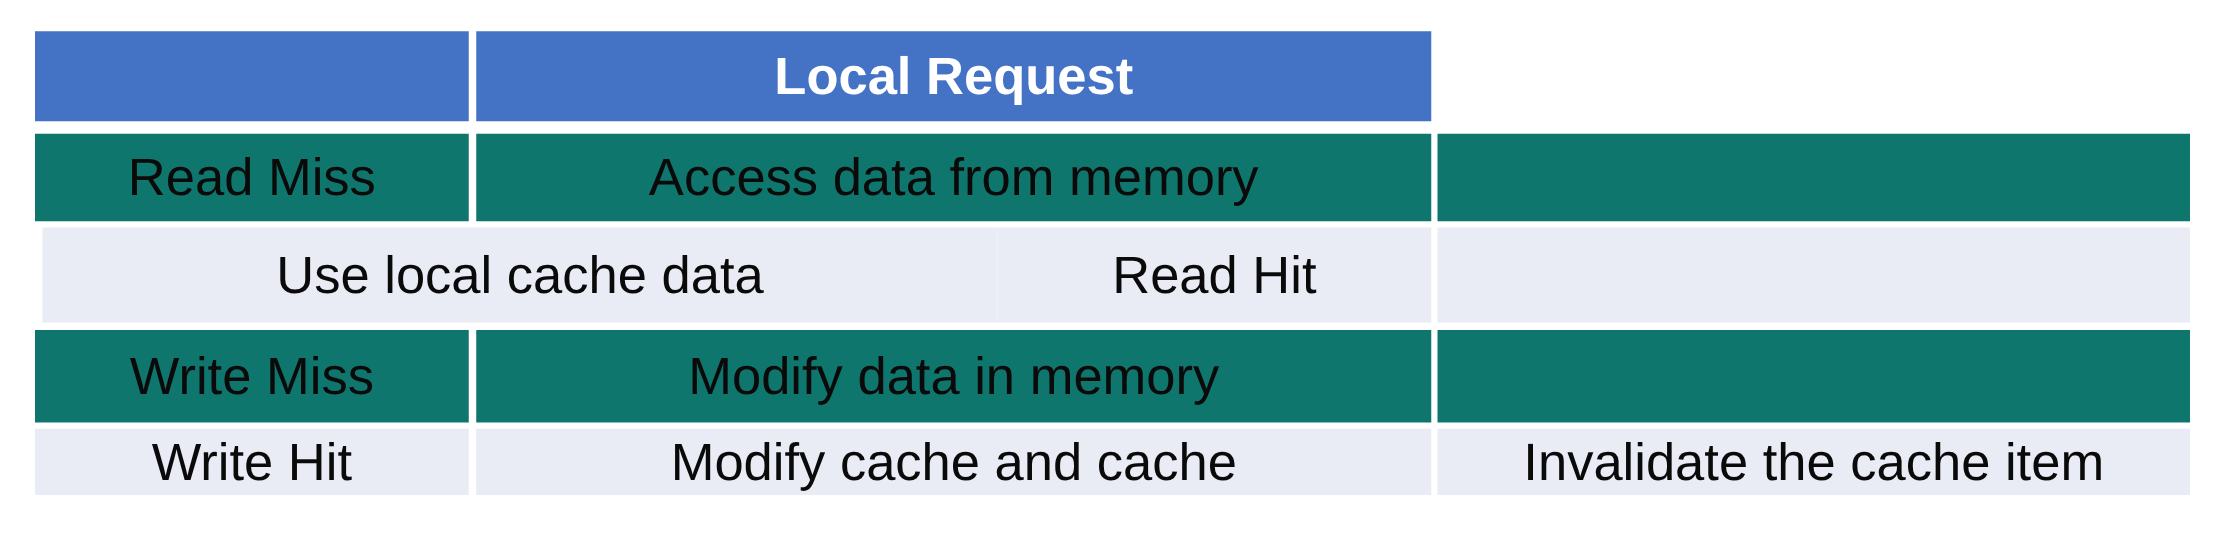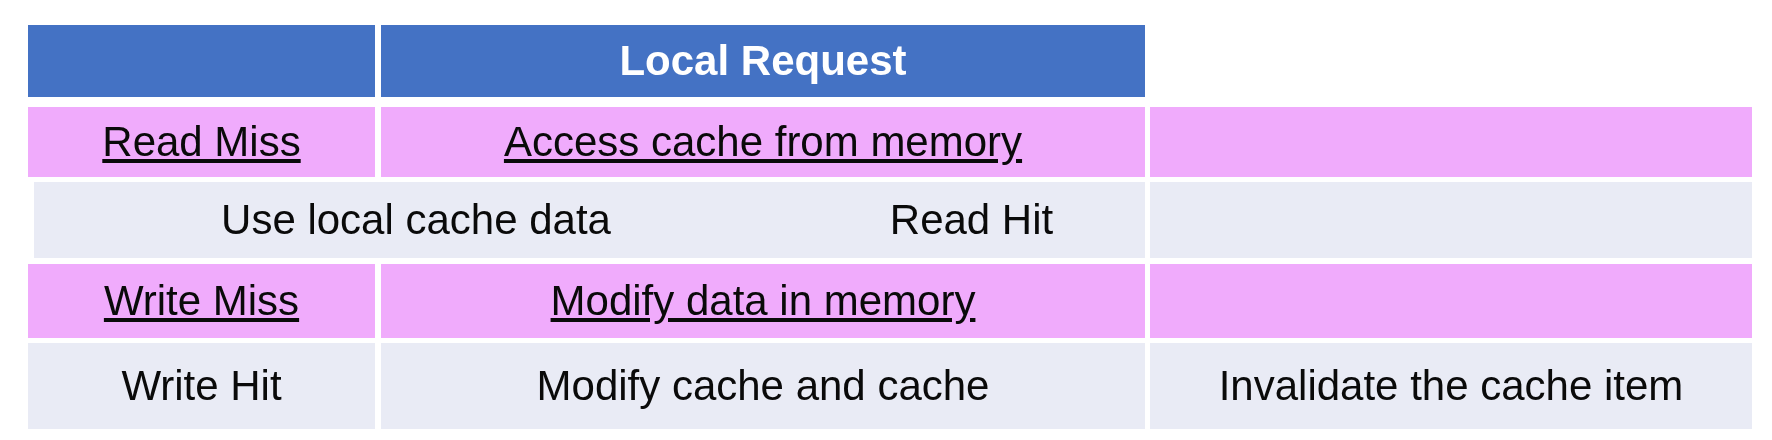--- a/index.html
+++ b/index.html
@@ -41,46 +41,46 @@
     background: #4472C4;
     color: #ffffff;
     font-weight: bold;
     font-size: 42px;
   }
   .body-row .cell {
     color: #0a0a0a;
     font-size: 42px;
     font-weight: normal;
   }
-  .band-dark .cell  { background: #f0abfc; text-decoration: underline; }
+  .band-dark .cell  { background: #0f766e; }
   .band-light .cell { background: #E9EBF5; }
 
   .row-1 { margin-top: 10px; }
   .row-1 .cell { height: 70px; }
   .row-2 { margin-top: 5px; }
   .row-2 .cell { height: 76px; }
   .row-3 { margin-top: 6px; }
   .row-3 .cell { height: 74px; }
   .row-4 { margin-top: 5px; }
-  .row-4 .cell { height: 86px; }
+  .row-4 .cell { height: 53px; }
 </style>
 </head>
 <body>
 
 <div class="canvas">
   <div class="table">
 
     <div class="row header-row">
       <div class="cell c1"></div>
       <div class="cell c2">Local Request</div>
     </div>
 
     <div class="row body-row band-dark row-1">
       <div class="cell c1">Read Miss</div>
-      <div class="cell c2">Access cache from memory</div>
+      <div class="cell c2">Access data from memory</div>
       <div class="cell c3"></div>
     </div>
 
     <div class="row body-row band-light row-2">
       <div class="cell c2">Use local cache data</div>
       <div class="cell c1">Read Hit</div>
       <div class="cell c3"></div>
     </div>
 
     <div class="row body-row band-dark row-3">

